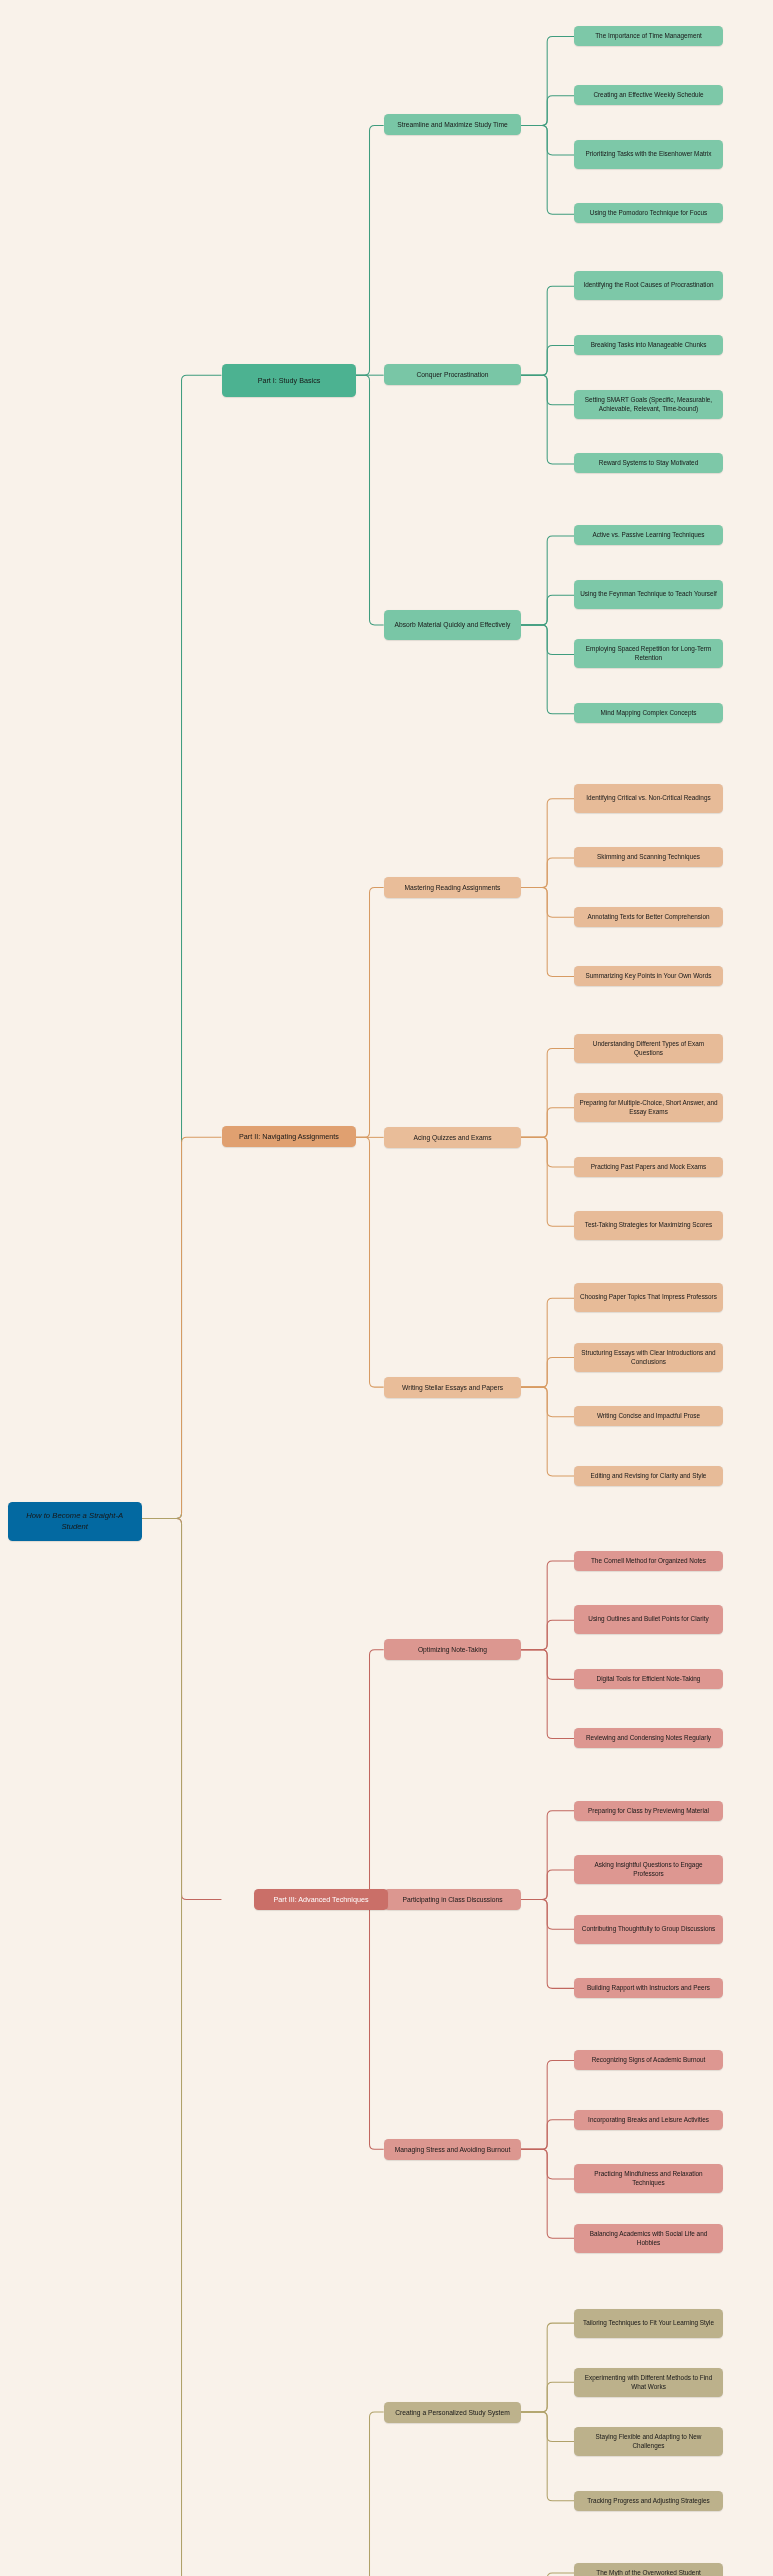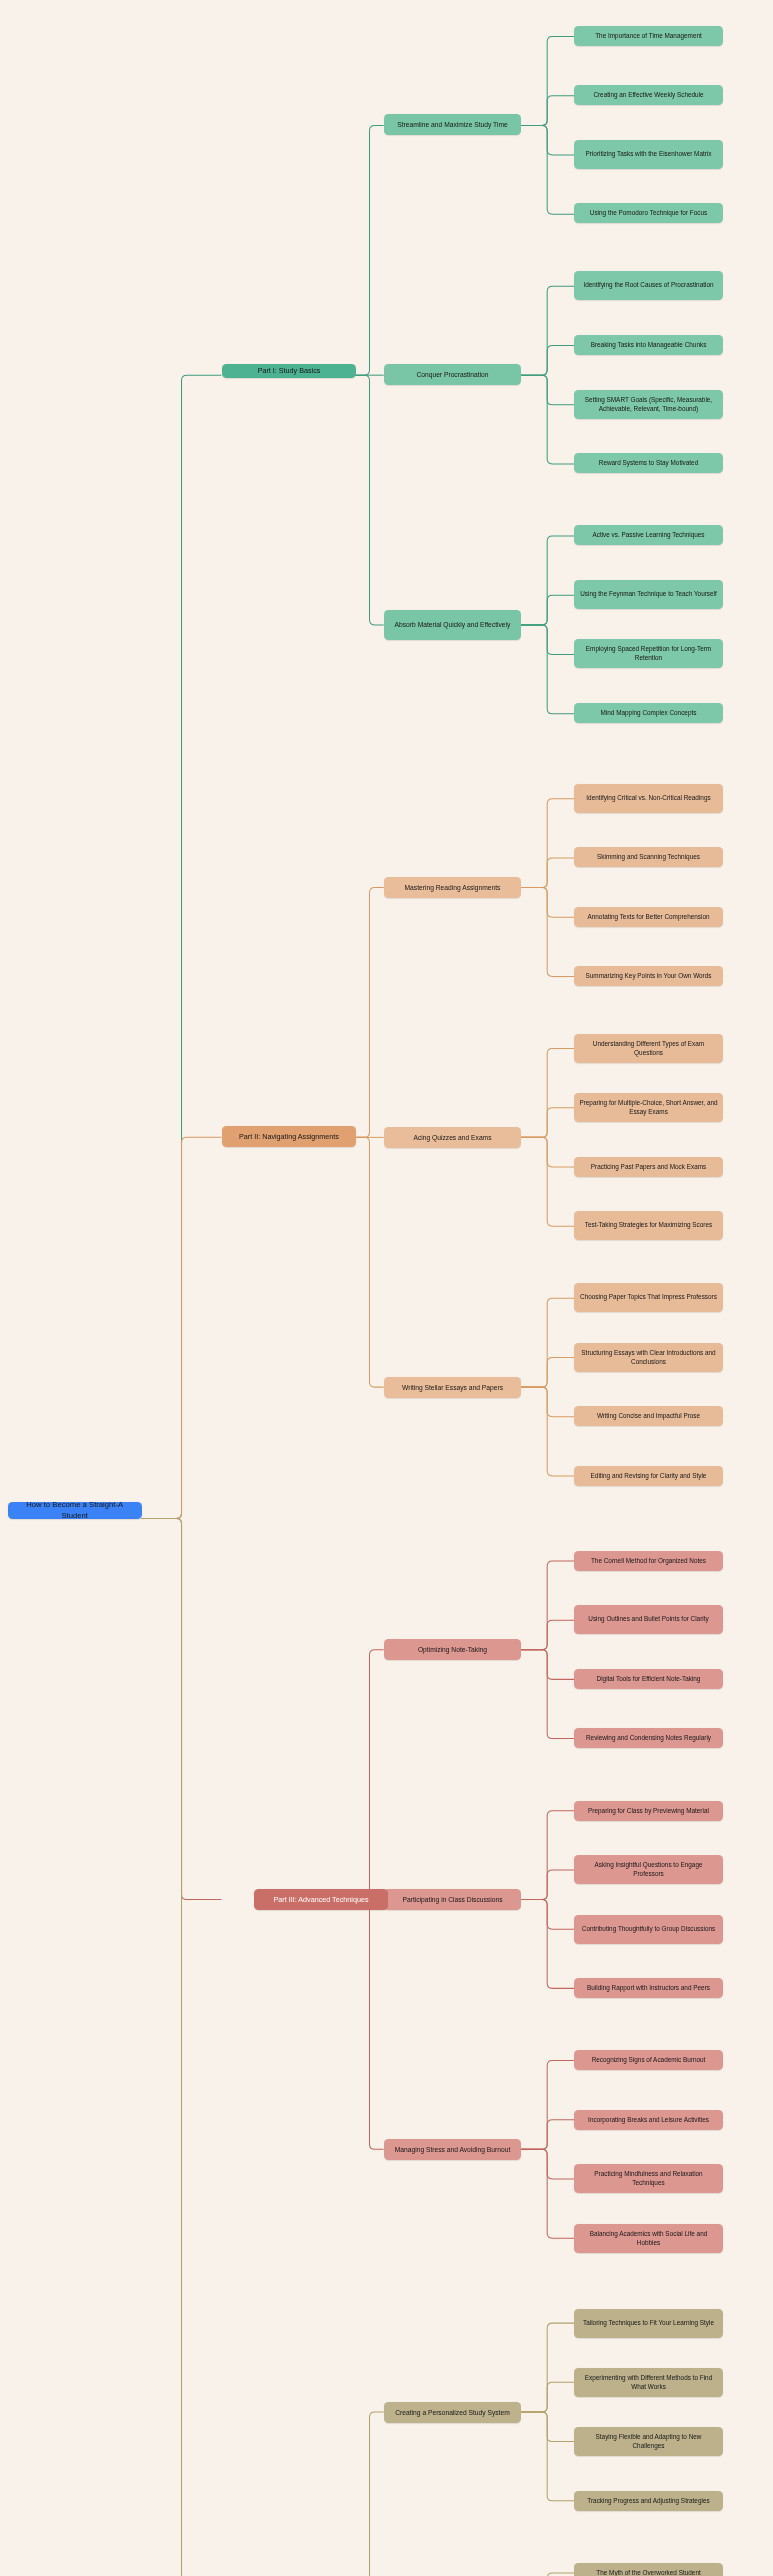--- a/index.html
+++ b/index.html
@@ -139,21 +139,21 @@
       </div>
       <div class="node lvl3" style="left: 574px; top: 639px; width: 149px; height: 29px; background: rgb(125, 200, 168);">
         <span>Employing Spaced Repetition for Long-Term Retention</span>
       </div>
       <div class="node lvl3" style="left: 574px; top: 703px; width: 149px; height: 20px; background: rgb(125, 200, 168);">
         <span>Mind Mapping Complex Concepts</span>
       </div>
       <div class="node lvl2" style="left: 384px; top: 610px; width: 137px; height: 30px; background: rgb(121, 198, 166);">
         <span>Absorb Material Quickly and Effectively</span>
       </div>
-      <div class="node lvl1" style="left: 222px; top: 364px; width: 134px; height: 14px; background: rgb(76, 178, 145);">
+      <div class="node lvl1" style="left: 222px; top: 364px; width: 134px; height: 33px; background: rgb(76, 178, 145);">
         <span>Part I: Study Basics</span>
       </div>
       <div class="node lvl3" style="left: 574px; top: 784px; width: 149px; height: 29px; background: rgb(231, 187, 152);">
         <span>Identifying Critical vs. Non-Critical Readings</span>
       </div>
       <div class="node lvl3" style="left: 574px; top: 847px; width: 149px; height: 20px; background: rgb(231, 187, 152);">
         <span>Skimming and Scanning Techniques</span>
       </div>
       <div class="node lvl3" style="left: 574px; top: 907px; width: 149px; height: 20px; background: rgb(231, 187, 152);">
         <span>Annotating Texts for Better Comprehension</span>
@@ -256,18 +256,18 @@
       </div>
       <div class="node lvl3" style="left: 574px; top: 2491px; width: 149px; height: 20px; background: rgb(188, 177, 139);">
         <span>Tracking Progress and Adjusting Strategies</span>
       </div>
       <div class="node lvl2" style="left: 384px; top: 2402px; width: 137px; height: 20.6px; background: rgb(189, 178, 140);">
         <span>Creating a Personalized Study System</span>
       </div>
       <div class="node lvl3" style="left: 574px; top: 2563px; width: 149px; height: 20px; background: rgb(188, 177, 139);">
         <span>The Myth of the Overworked Student</span>
       </div>
-      <div class="node root" style="left: 7.7px; top: 1502px; width: 134px; height: 17px; background: #3b82f6;">
+      <div class="node root" style="left: 7.7px; top: 1502px; width: 134px; height: 39px; background: #0369a1; font-style: italic;">
         <span>How to Become a Straight-A Student</span>
       </div>
     </div>
 </div>
 
 
 </body></html>

